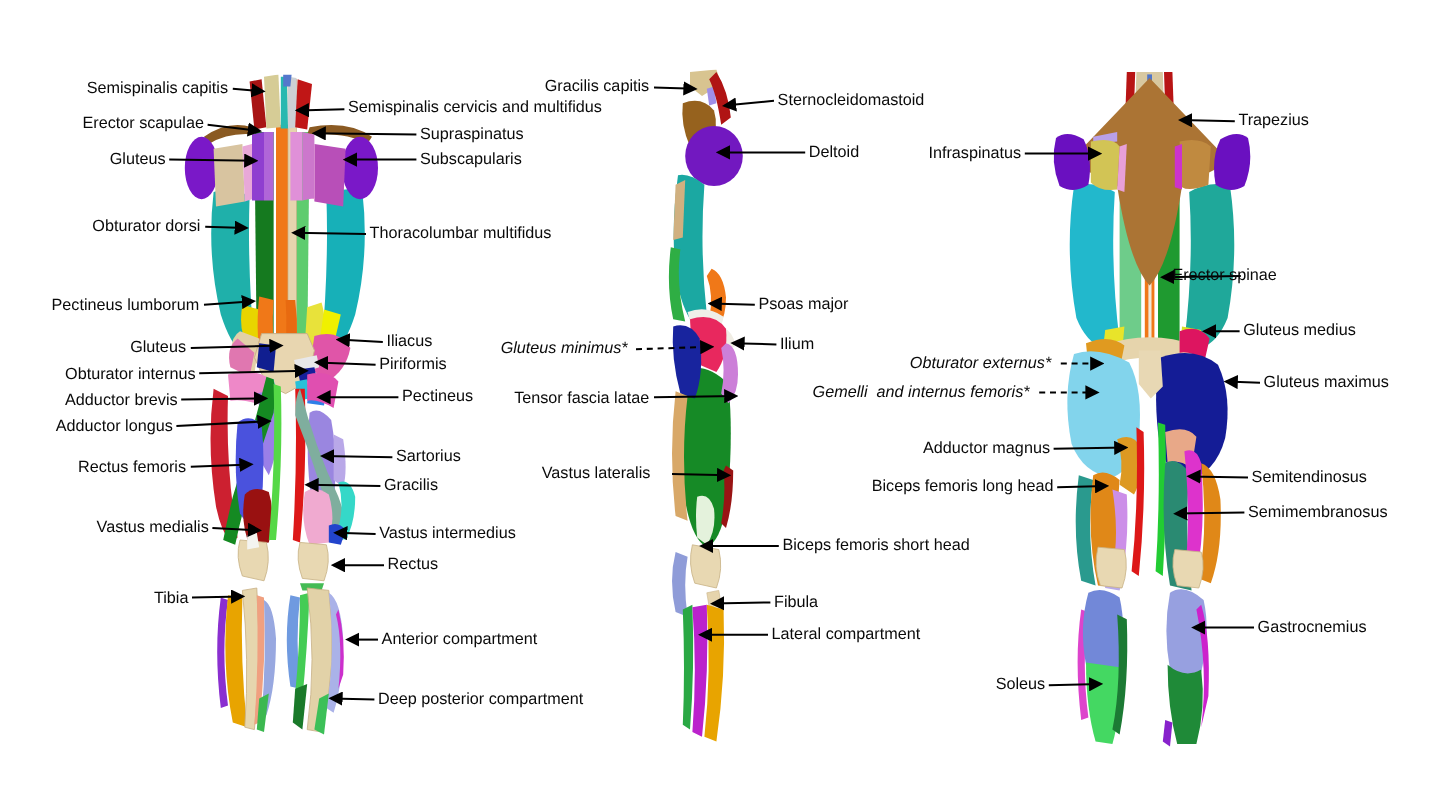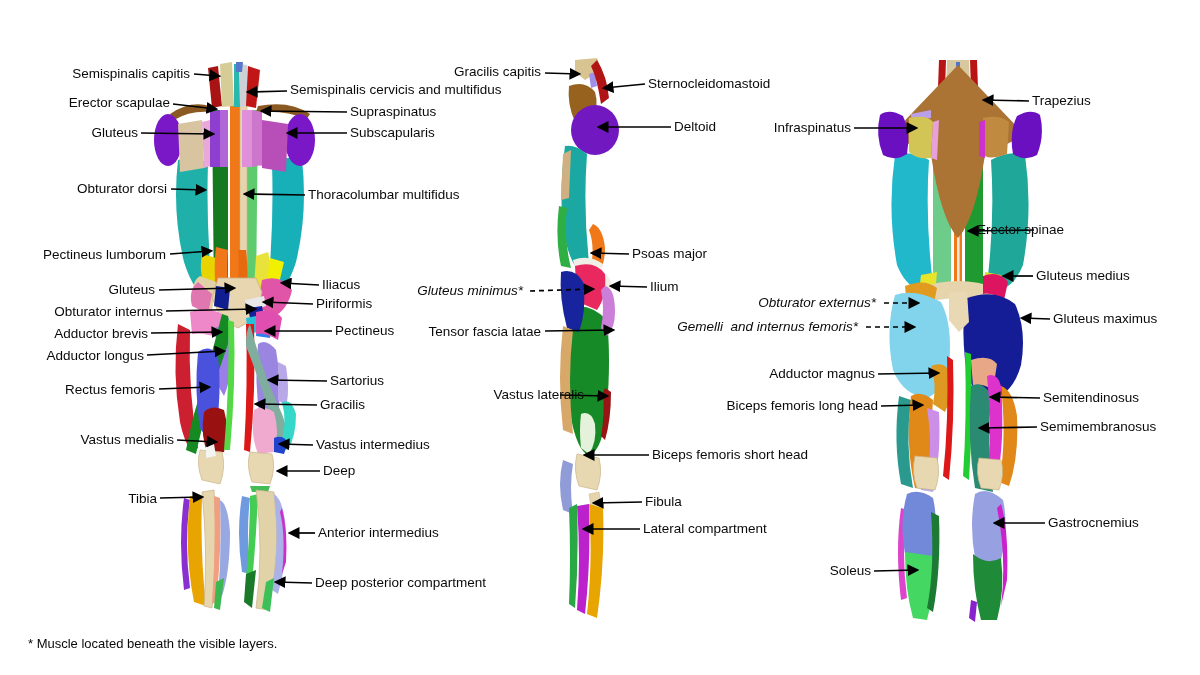--- a/index.html
+++ b/index.html
@@ -278,28 +278,28 @@
   <div class="lbl" style="left:290px;top:90px">Semispinalis cervicis and multifidus</div>
   <div class="lbl" style="left:350px;top:112px">Supraspinatus</div>
   <div class="lbl" style="left:350px;top:133px">Subscapularis</div>
   <div class="lbl" style="left:308px;top:195px">Thoracolumbar multifidus</div>
   <div class="lbl" style="left:322px;top:285px">Iliacus</div>
   <div class="lbl" style="left:316px;top:304px">Piriformis</div>
   <div class="lbl" style="left:335px;top:331px">Pectineus</div>
   <div class="lbl" style="left:330px;top:381px">Sartorius</div>
   <div class="lbl" style="left:320px;top:405px">Gracilis</div>
   <div class="lbl" style="left:316px;top:445px">Vastus intermedius</div>
-  <div class="lbl" style="left:323px;top:471px">Deep</div>
-  <div class="lbl" style="left:318px;top:533px">Anterior intermedius</div>
+  <div class="lbl" style="left:323px;top:471px">Rectus</div>
+  <div class="lbl" style="left:318px;top:533px">Anterior compartment</div>
   <div class="lbl" style="left:315px;top:583px">Deep posterior compartment</div>
 
   <div class="lbl" style="right:659px;top:72px">Gracilis capitis</div>
   <div class="lbl it" style="right:677px;top:291px">Gluteus minimus*</div>
   <div class="lbl" style="right:659px;top:332px">Tensor fascia latae</div>
-  <div class="lbl" style="right:616px;top:395px">Vastus lateralis</div>
+  <div class="lbl" style="right:658px;top:395px">Vastus lateralis</div>
   <div class="lbl" style="left:648px;top:84px">Sternocleidomastoid</div>
   <div class="lbl" style="left:674px;top:127px">Deltoid</div>
   <div class="lbl" style="left:632px;top:254px">Psoas major</div>
   <div class="lbl" style="left:650px;top:287px">Ilium</div>
   <div class="lbl" style="left:652px;top:455px">Biceps femoris short head</div>
   <div class="lbl" style="left:645px;top:502px">Fibula</div>
   <div class="lbl" style="left:643px;top:529px">Lateral compartment</div>
 
   <div class="lbl" style="right:349px;top:128px">Infraspinatus</div>
   <div class="lbl it" style="right:324px;top:303px">Obturator externus*</div>
@@ -308,15 +308,14 @@
   <div class="lbl" style="right:322px;top:406px">Biceps femoris long head</div>
   <div class="lbl" style="right:329px;top:571px">Soleus</div>
   <div class="lbl" style="left:1032px;top:101px">Trapezius</div>
   <div class="lbl" style="left:977px;top:230px">Erector spinae</div>
   <div class="lbl" style="left:1036px;top:276px">Gluteus medius</div>
   <div class="lbl" style="left:1053px;top:319px">Gluteus maximus</div>
   <div class="lbl" style="left:1043px;top:398px">Semitendinosus</div>
   <div class="lbl" style="left:1040px;top:427px">Semimembranosus</div>
   <div class="lbl" style="left:1048px;top:523px">Gastrocnemius</div>
 
-  <div id="footnote">* Muscle located beneath the visible layers.</div>
 
 </div>
 
 </body></html>

